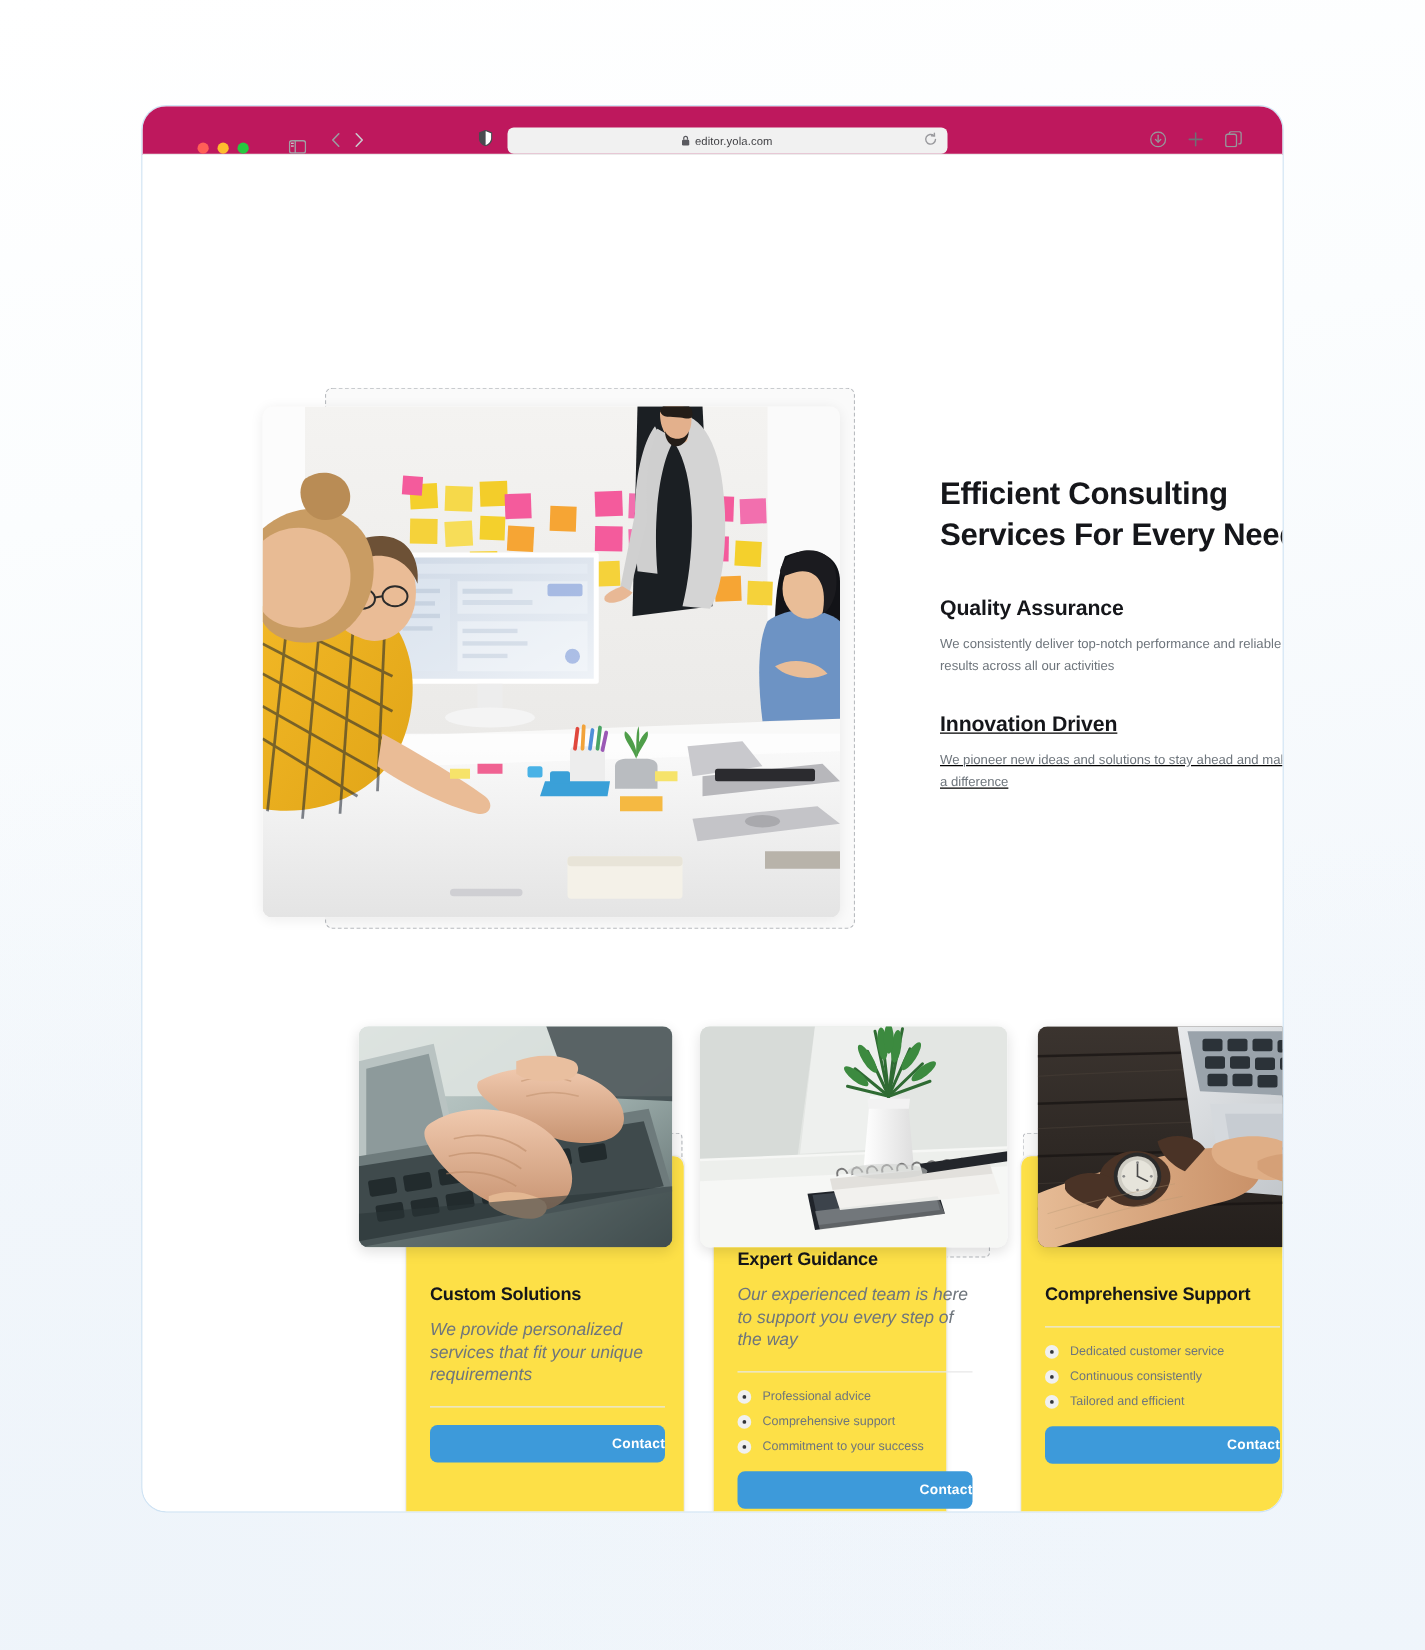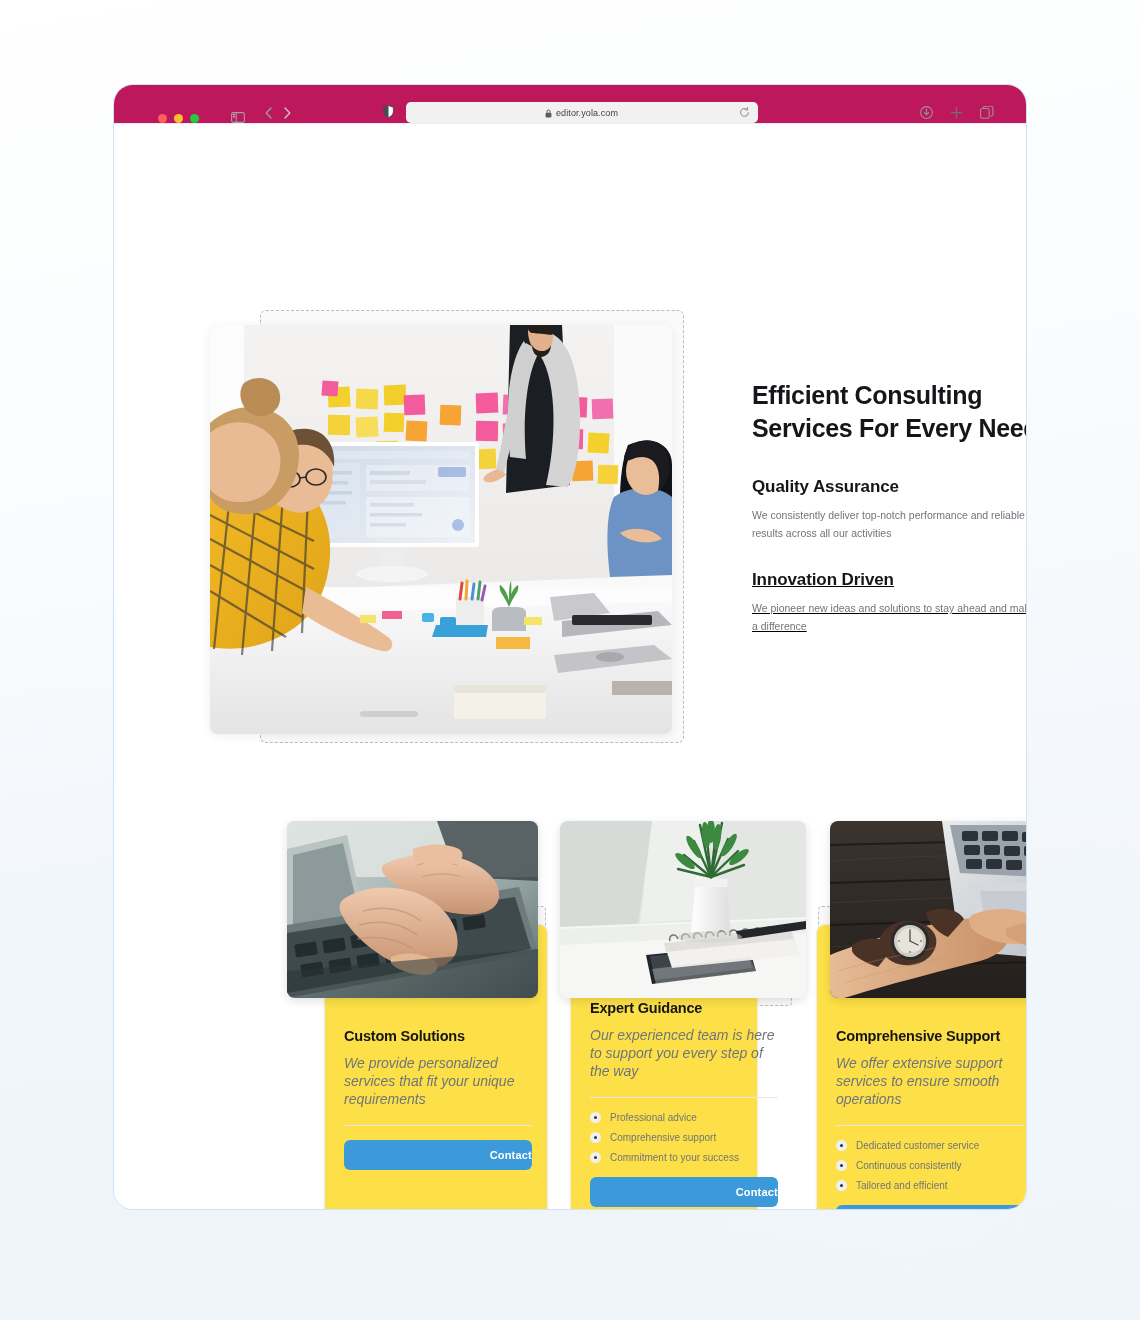--- a/index.html
+++ b/index.html
@@ -405,21 +405,20 @@
               <span class="bullet-text">Commitment to your success</span>
             </li>
           </ul>
           <button class="contact-btn" style="background: rgb(61, 154, 218);">Contact</button>
         </div>
       </div>
 
       <div class="card-shell" style="left:702px; top:800px; width:224px; height:331px;">
         <div class="card-body" style="left:19px; top:103px; width:188px;">
           <div class="card-title">Comprehensive Support</div>
-          <div class="card-desc">We offer extensive support services to ensure smooth operations</div>
           <div class="divider"></div>
           <ul class="bullets">
             <li>
               <span class="bullet">
                   <i></i>
                 </span>
               <span class="bullet-text">Dedicated customer service</span>
             </li>
             <li>
               <span class="bullet">

